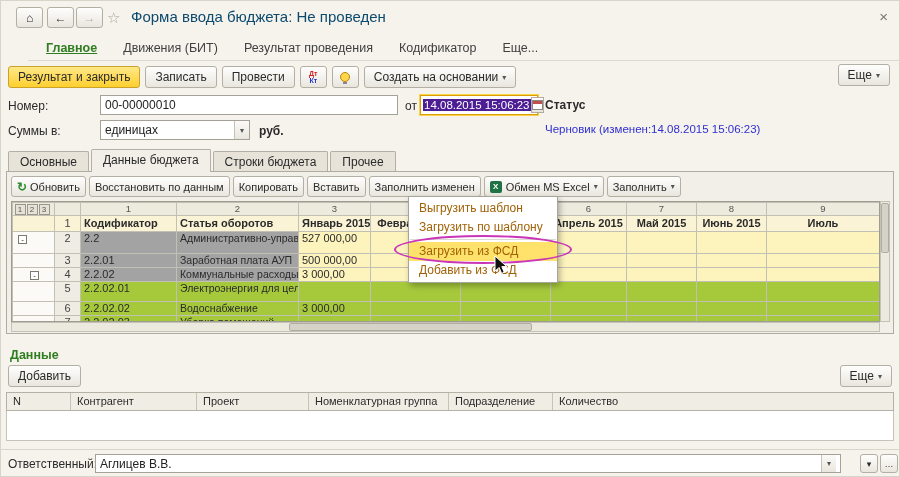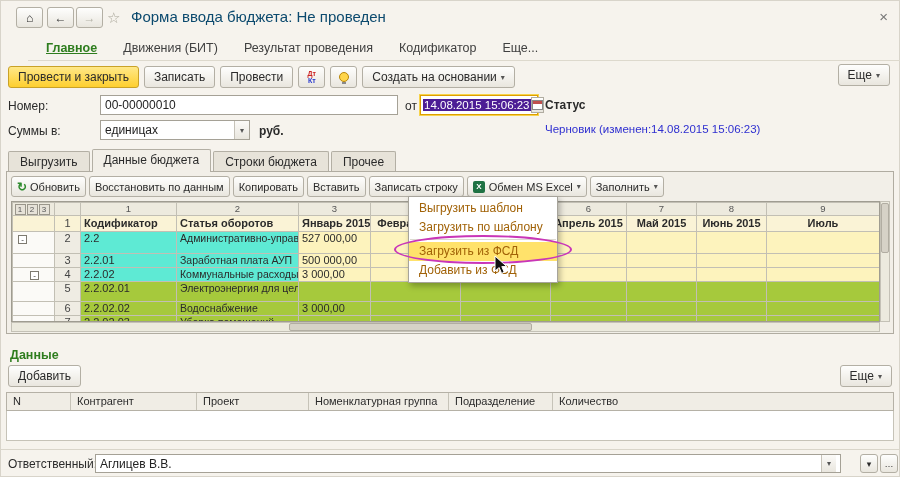--- a/index.html
+++ b/index.html
@@ -85,21 +85,21 @@
   tr.headr td.numc{ font-weight:normal; }
   .gbtn{ display:inline-block; width:11px; height:11px; border:1px solid #9a968b;
     background:#e6e2d8; font-size:8px; line-height:10px; text-align:center; margin-right:1px; }
   .expander{ display:inline-block; width:9px; height:9px; border:1px solid #7d7a70;
     background:#fff; font-size:8px; line-height:7px; text-align:center; margin-top:2px; }
   .ind2{ margin-left:14px; } .ind1{ margin-left:2px; }
   tr.r2 td{ height:22px; } tr.r3 td{ height:14px; } tr.r4 td{ height:14px; }
   tr.r5 td{ height:20px; } tr.r6 td{ height:14px; } tr.r7 td{ height:14px; }
   td.art{ white-space:normal; word-break:break-word; font-size:10.5px; line-height:10.5px; padding-top:1px; }
   td.amt{ text-align:left; }
-  tr.ry td.cc{ background:#5eead4; }
+  tr.ry td.cc{ background:#a3a3a3; }
   tr.ry td.cm{ background:#fdf3bd; }
   tr.rg td.cc, tr.rg td.cm{ background:#a6c93c; }
   td.mhead{ text-align:center; }
   
   .hscroll{ position:absolute; left:4px; bottom:1px; width:869px; height:10px;
     background:#eceade; border:1px solid #c4c1b6; }
   .hthumb{ position:absolute; left:32%; top:0; width:28%; height:8px;
     background:#d6d2c7; border:1px solid #b1ada2; border-radius:2px; }
   .vscroll{ position:absolute; right:3px; top:29px; width:10px; height:121px;
     background:#eceade; border:1px solid #c4c1b6; }
@@ -150,21 +150,21 @@
 
   <div class="menubar">
     <span class="mi active">Главное</span>
     <span class="mi">Движения (БИТ)</span>
     <span class="mi">Результат проведения</span>
     <span class="mi">Кодификатор</span>
     <span class="mi">Еще...</span>
   </div>
 
   <div class="cmdbar">
-    <button class="btn primary">Провести и закрыть</button>
+    <button class="btn primary">Результат и закрыть</button>
     <button class="btn">Записать</button>
     <button class="btn">Провести</button>
     <button class="btn iconbtn">
       <span class="dtkt">
         <span class="dt">Дт</span>
           <span class="kt">Кт</span>
       </span>
     </button>
     <button class="btn iconbtn">
       <span class="lamp"></span>
@@ -194,36 +194,36 @@
 
   <span class="lbl" style="left:8px;top:124px;">Суммы в:</span>
   <div class="field" style="left:100px;top:120px;width:150px;padding:0 0 0 4px;">
     <span>единицах</span>
     <span class="ddbox">▾</span>
   </div>
   <span class="lbl" style="left:259px;top:124px;font-weight:bold;">руб.</span>
   <span class="draft" style="left:545px;top:123px;">Черновик (изменен:14.08.2015 15:06:23)</span>
 
   <div class="tabbar">
-    <div class="tab">Выгрузить</div>
+    <div class="tab">Основные</div>
     <div class="tab active">Данные бюджета</div>
     <div class="tab">Строки бюджета</div>
     <div class="tab">Прочее</div>
   </div>
 
   <div class="panel">
     <div class="ptoolbar">
       <button class="btn">
         <span class="ref-ico">↻</span>
         <span>Обновить</span>
       </button>
       <button class="btn">Восстановить по данным</button>
       <button class="btn">Копировать</button>
       <button class="btn">Вставить</button>
-      <button class="btn">Записать строку</button>
+      <button class="btn">Заполнить изменен</button>
       <button class="btn">
         <span class="xls-ico">X</span>
         <span>Обмен MS Excel</span>
         <span class="arr">▾</span>
       </button>
       <button class="btn">
         <span>Заполнить</span>
         <span class="arr">▾</span>
       </button>
     </div>

